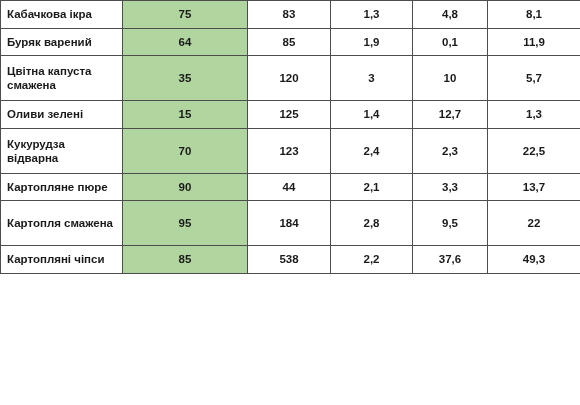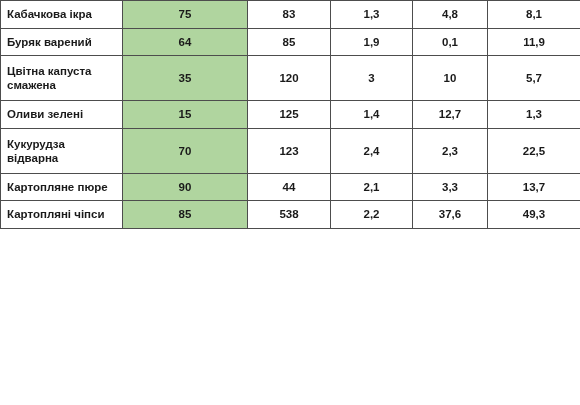--- a/index.html
+++ b/index.html
@@ -103,20 +103,28 @@
         <td class="num">22,5</td>
       </tr>
       <tr class="r-std">
         <td class="name">Картопляне пюре</td>
         <td class="gi">90</td>
         <td class="num">44</td>
         <td class="num">2,1</td>
         <td class="num">3,3</td>
         <td class="num">13,7</td>
       </tr>
+      <tr class="r-tall">
+        <td class="name">Картопля смажена</td>
+        <td class="gi">95</td>
+        <td class="num">184</td>
+        <td class="num">2,8</td>
+        <td class="num">9,5</td>
+        <td class="num">22</td>
+      </tr>
       <tr class="r-std">
         <td class="name">Картопляні чіпси</td>
         <td class="gi">85</td>
         <td class="num">538</td>
         <td class="num">2,2</td>
         <td class="num">37,6</td>
         <td class="num">49,3</td>
       </tr>
     </tbody>
 </table>

